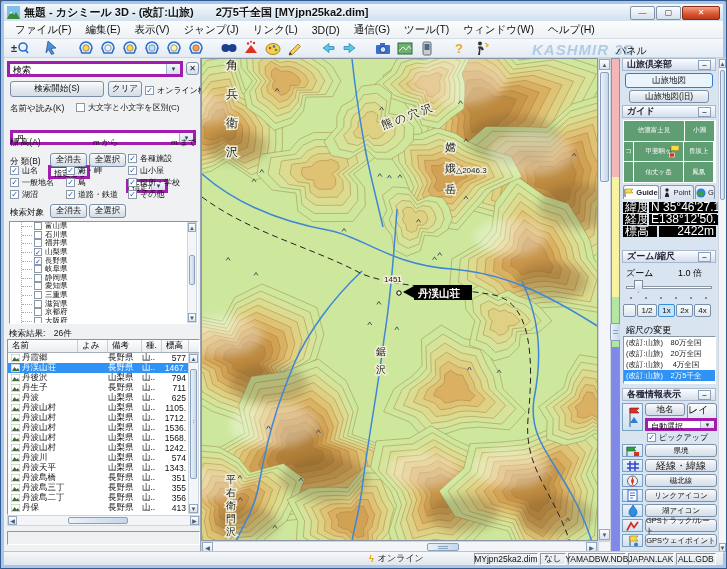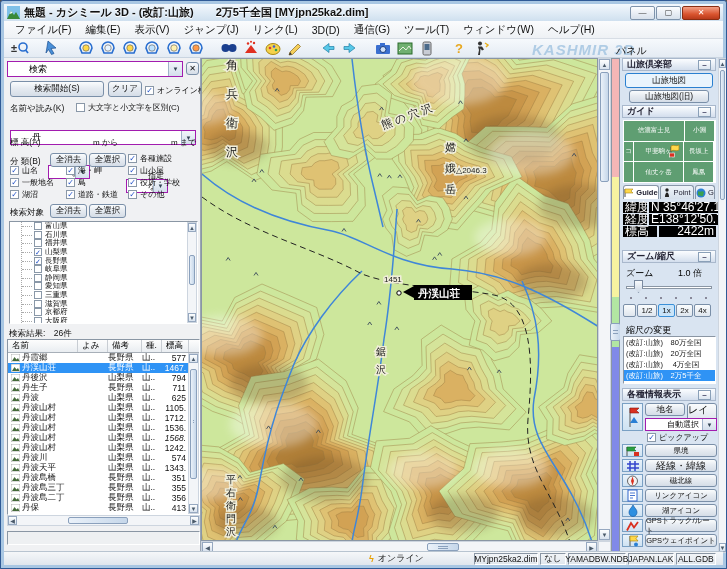--- a/index.html
+++ b/index.html
@@ -15,21 +15,21 @@
   .wbtn.close{width:38px;background:linear-gradient(#f3a086,#d9542f 60%,#b83a1a);border-color:#8a2d12;color:#fff;font-weight:bold}
   
   .menubar{position:absolute;left:3px;top:20px;right:3px;height:18px;background:linear-gradient(#fbfcfd,#eef1f5);border-bottom:1px solid #d7dde5;display:flex;align-items:center;padding-left:4px}
   .menu-item{font-size:10.5px;color:#111;padding:2px 7px}
   .toolbar{position:absolute;left:3px;top:38px;right:3px;height:19px;background:linear-gradient(#f6f9fc,#e4ebf3);border-bottom:1px solid #c9d4e0;display:flex;align-items:center;padding-left:6px;gap:2px}
   .tbtn{width:20px;height:17px;display:flex;align-items:center;justify-content:center}
   .tgap{width:9px}
   .logo{position:absolute;left:528px;top:2px;font-size:15px;font-style:italic;font-weight:bold;color:#afccE5;letter-spacing:1px;font-family:"Liberation Sans",sans-serif}
   .panel-combo-label{position:absolute;left:612px;top:5px;font-size:10px;color:#111}
   
-  .combo{background:#fff;border:1px solid #a21caf;display:flex;align-items:flex-end;font-size:9px;padding-left:21px;position:relative}
+  .combo{background:#fff;border:3px solid #a21caf;display:flex;align-items:flex-start;font-size:9px;padding-left:3px;position:relative}
   .combo .arr{position:absolute;right:0;top:0;bottom:0;width:14px;background:linear-gradient(#f2f6fa,#d4dfec);border-left:1px solid #9fb2c8;display:flex;align-items:center;justify-content:center;font-size:6px;color:#345}
   .b3{background:linear-gradient(#fafcfd,#e6ebf1 45%,#d5dde7);border:1px solid #7a8fa8;border-radius:3px;font-size:8.5px;display:flex;align-items:center;justify-content:center;color:#111}
   .cb{display:inline-flex;align-items:center;gap:3px;font-size:8px;color:#111;white-space:nowrap}
   .cbbox{width:9px;height:9px;background:#fff;border:1px solid #8a98a8;font-size:8px;line-height:8px;color:#2050c8;text-align:center;font-weight:bold;flex:0 0 9px}
   .sunken{border:1px solid;border-color:#8a96a4 #fff #fff #8a96a4;background:#fff}
   .sect-h{background:linear-gradient(#fbfdff,#d3deed);border:1px solid #a9b8cc;display:flex;align-items:center;font-size:9px;font-weight:bold;color:#223;padding:0 4px}
   .minb{margin-left:auto;width:13px;height:10px;border:1px solid #8aa0b8;background:linear-gradient(#fff,#dde6f0);font-size:8px;line-height:7px;text-align:center;color:#335}
   .sb-btn{background:linear-gradient(#fdfefe,#d8e2ee);border:1px solid #96a8c0;color:#4a5a6a;display:flex;align-items:center;justify-content:center;font-size:6px}
   .sb-thumb{background:linear-gradient(90deg,#eaf1f9,#c6d7ea);border:1px solid #8aa0bc;border-radius:2px}
   .sb-track{background:#f3f5f8;border:1px solid #cdd5df}
@@ -505,21 +505,21 @@
             <span style="width: 14px; padding-left: 3px; display: inline-flex;">
               <svg width="9" height="8">
                 <rect width="9" height="8" fill="#fff" stroke="#888" stroke-width=".6"></rect>
                 <path d="M1 7l2.5-4 2 2.5L7 4l1.5 3z" fill="#456a3a"></path>
               </svg>
             </span>
             <span style="width: 56px;">丹波山村</span>
             <span style="width: 30px;"></span>
             <span style="width: 34px;">山梨県</span>
             <span style="width: 20px;">山..</span>
-            <span style="width: 26px; text-align: right; justify-content: flex-end; display: inline-flex; padding-right: 2px; font-style: italic;">1568.</span>
+            <span style="width: 26px; text-align: right; justify-content: flex-end; display: inline-flex; padding-right: 2px;">1568.</span>
           </div>
           <div class="tr">
             <span style="width: 14px; padding-left: 3px; display: inline-flex;">
               <svg width="9" height="8">
                 <rect width="9" height="8" fill="#fff" stroke="#888" stroke-width=".6"></rect>
                 <path d="M1 7l2.5-4 2 2.5L7 4l1.5 3z" fill="#456a3a"></path>
               </svg>
             </span>
             <span style="width: 56px;">丹波山村</span>
             <span style="width: 30px;"></span>

